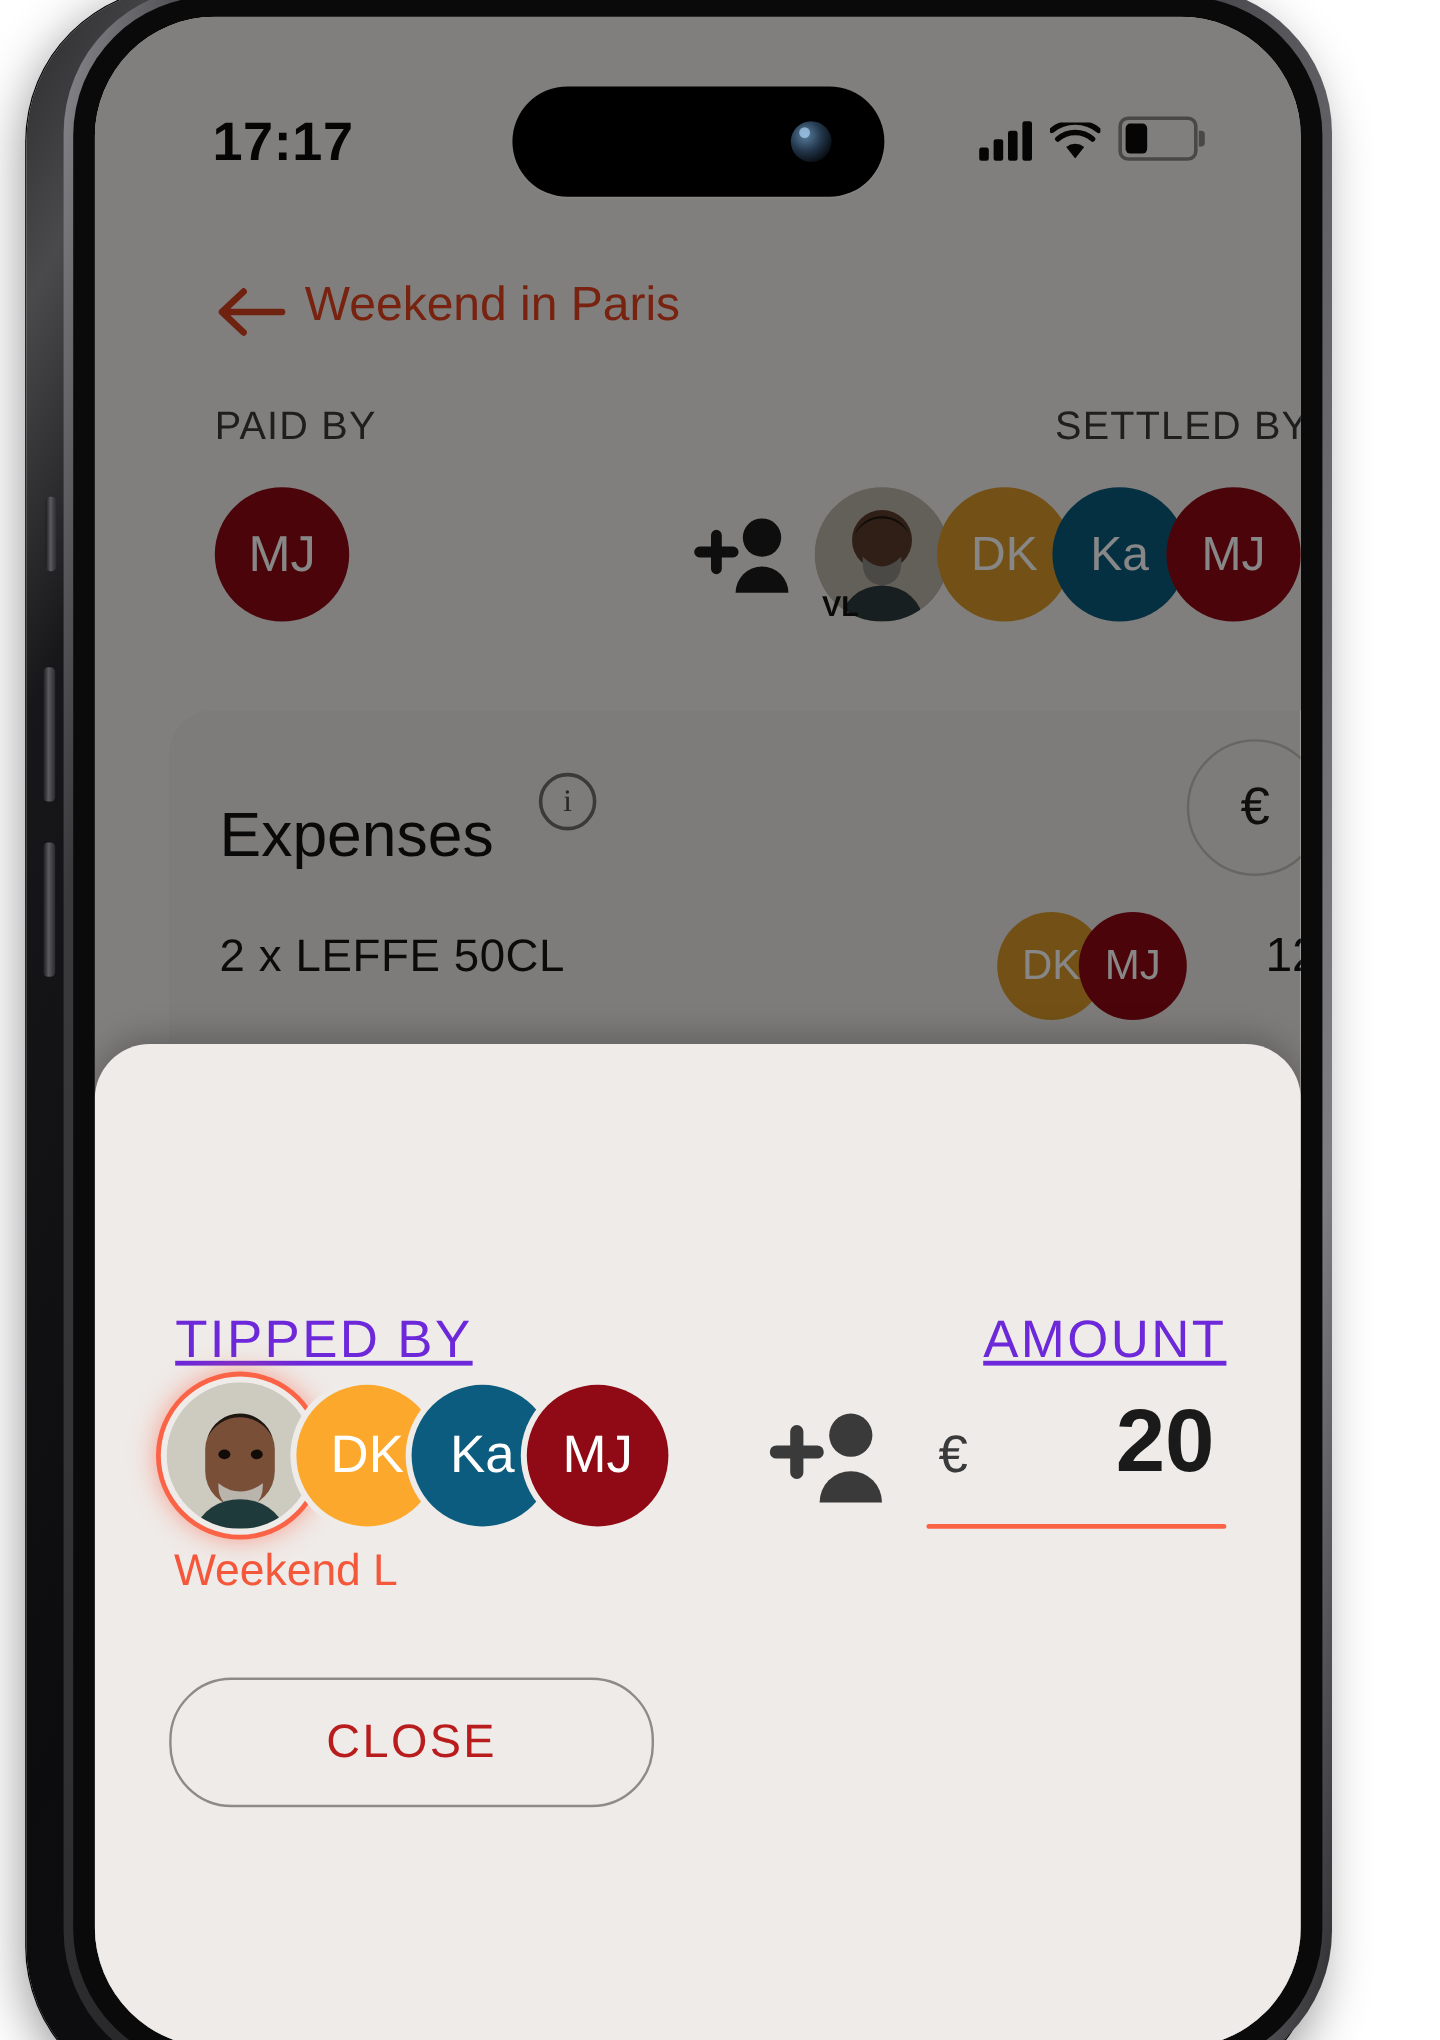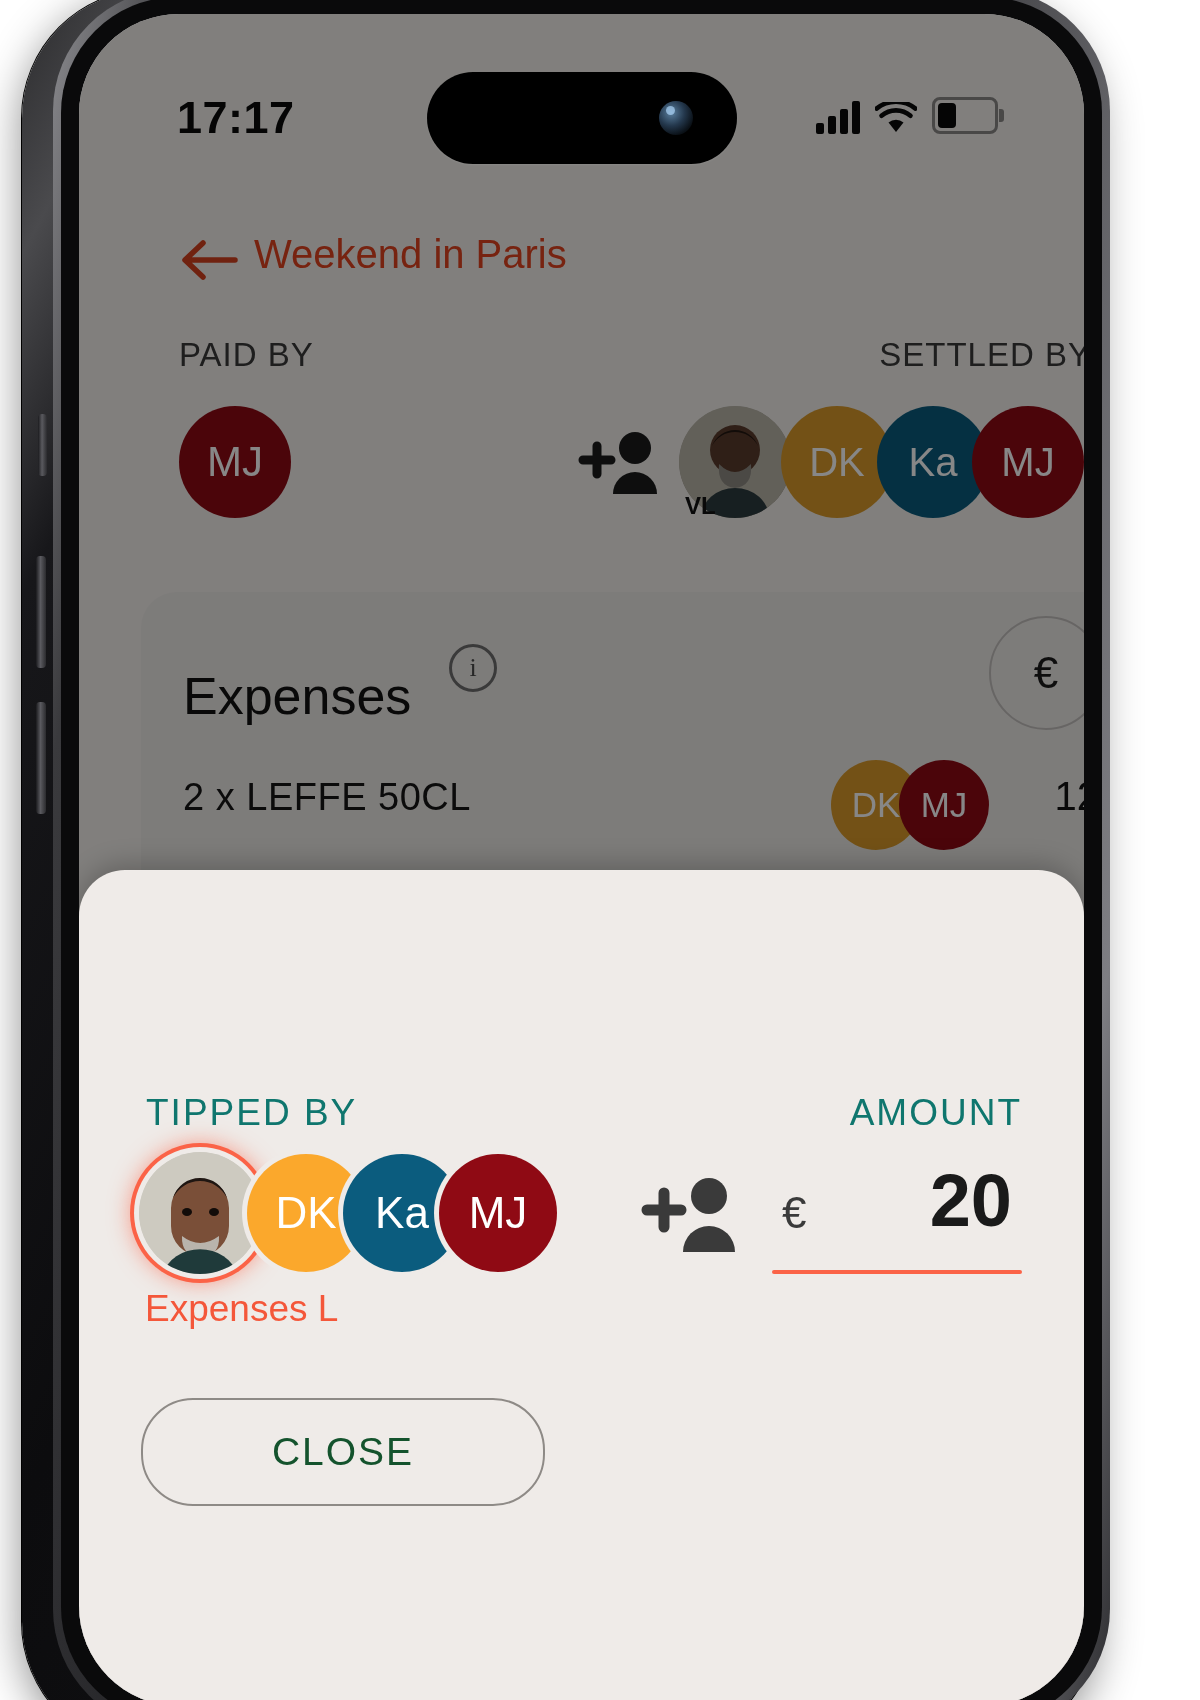--- a/index.html
+++ b/index.html
@@ -103,21 +103,21 @@
   .exp-amt{position:absolute;right:42px;top:14px;font-size:40px;color:#111;font-weight:500;}
 
   
   .sheet{
     position:absolute;left:0;right:0;bottom:-20px;top:856px;
     background:#efebe8;border-radius:46px 46px 0 0;z-index:20;
     box-shadow:0 -6px 26px rgba(0,0,0,.22);
   }
   .sheet-title{position:absolute;left:65px;top:78px;font-size:62px;color:#181818;}
 
-  .sheet-lbl{position:absolute;font-size:37px;letter-spacing:2px;color:#0f766e;}
+  .sheet-lbl{position:absolute;font-size:44px;letter-spacing:2px;color:#6d28d9;text-decoration:underline;}
   .lbl-tipped{left:67px;top:222px;}
   .lbl-amount{right:62px;top:222px;}
 
   .tip-avatars{position:absolute;left:60px;top:282px;height:122px;}
   .tip-avatars .avatar{width:118px;height:118px;font-size:44px;top:2px;
     box-shadow:0 0 0 5px #efebe8;}
   .tip-avatars .avatar.sel{
     top:0;width:122px;height:122px;
     box-shadow:0 0 0 5px #efebe8, 0 0 0 9px #fb6347, 0 0 22px 8px rgba(251,99,71,.62);
   }
@@ -126,21 +126,21 @@
   .add-person-sheet{position:absolute;left:562px;top:302px;width:98px;height:84px;}
 
   .amount-wrap{position:absolute;right:62px;top:286px;width:250px;height:118px;}
   .amount-eur{position:absolute;left:10px;top:32px;font-size:44px;color:#3a3a3a;}
   .amount-val{position:absolute;right:10px;top:2px;font-size:74px;font-weight:bold;color:#1a1a1a;}
   .amount-underline{position:absolute;left:0;right:0;bottom:0;height:4px;background:#fb6347;border-radius:2px;}
 
   .btn-row{position:absolute;left:62px;right:62px;top:528px;height:104px;display:flex;gap:62px;}
   .btn-close{flex:0 0 400px;height:104px;border-radius:52px;border:2px solid #8e8a86;
     background:transparent;display:flex;align-items:center;justify-content:center;
-    font-size:39px;letter-spacing:2px;color:#14532d;cursor:pointer;
+    font-size:39px;letter-spacing:2px;color:#b91c1c;cursor:pointer;
     font-family:"Liberation Sans",sans-serif;}
   .btn-save{flex:1;height:104px;border-radius:52px;border:none;background:#fb5738;
     display:flex;align-items:center;justify-content:center;color:#fff;font-size:39px;
     letter-spacing:2px;cursor:pointer;font-family:"Liberation Sans",sans-serif;}
 </style>
 </head>
 <body>
 
 <div id="stage">
   <div class="phone-outer">
@@ -272,21 +272,21 @@
             <span>DK</span>
           </div>
           <div class="avatar" style="left:204px;background:#0B5C7E;">
             <span>Ka</span>
           </div>
           <div class="avatar" style="left:300px;background:#8F0A14;">
             <span>MJ</span>
           </div>
         </div>
 
-        <div class="sel-name">Expenses L</div>
+        <div class="sel-name">Weekend L</div>
 
         <div class="add-person-sheet">
           <svg viewBox="0 0 98 84" width="98" height="84">
             <path d="M6 38 H40 M23 21 V55" stroke="#3a3a3a" stroke-width="11" stroke-linecap="round"></path>
             <circle cx="68" cy="24" r="18" fill="#3a3a3a"></circle>
             <path d="M42 80 a26 26 0 0 1 52 0 Z" fill="#3a3a3a"></path>
           </svg>
         </div>
 
         <div class="amount-wrap">

